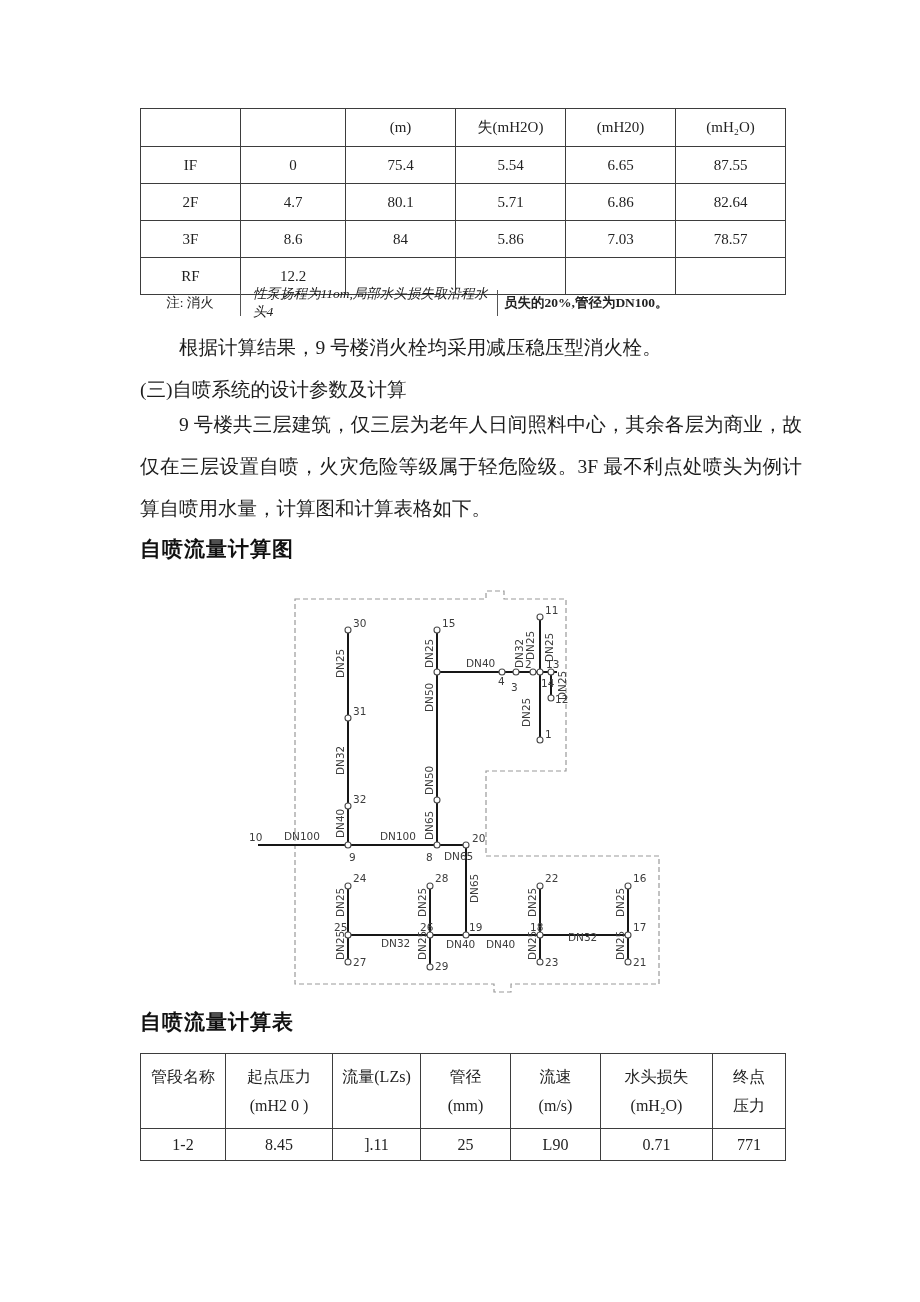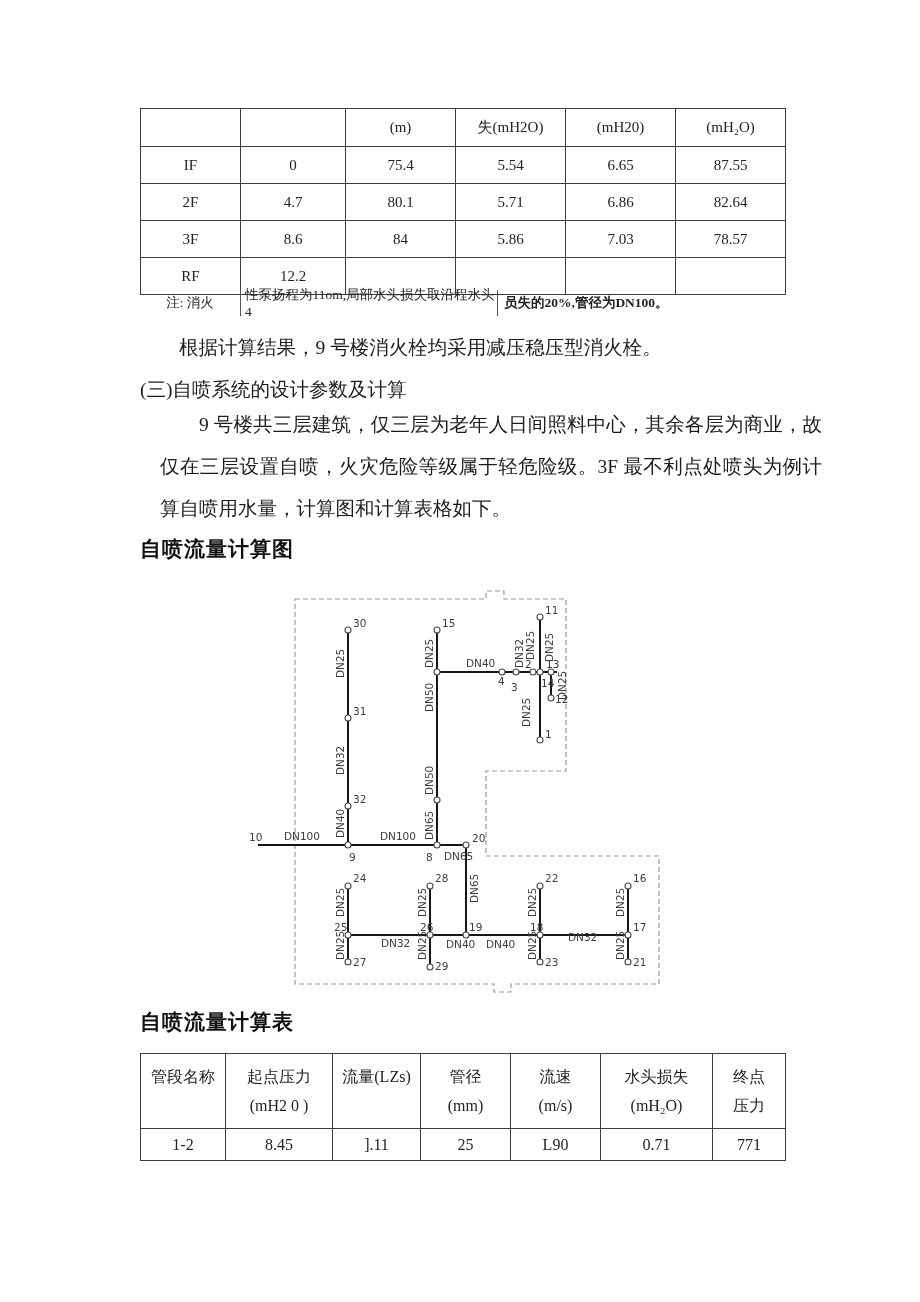--- a/index.html
+++ b/index.html
@@ -11,25 +11,25 @@
   table{border-collapse:collapse;table-layout:fixed;}
   
   .t1 td{
     border:1px solid #3d3d3d;text-align:center;vertical-align:middle;
     font-size:15px;height:36px;padding:0;color:#222;
   }
   .t1 tr.h td{height:37px;}
   
   .note{font-size:13.5px;color:#222;display:flex;align-items:center;}
   .nc1{width:100px;text-align:center;height:100%;display:flex;align-items:center;justify-content:center;}
-  .nc2{width:258px;border-left:1px solid #555;border-right:1px solid #555;height:100%;display:flex;align-items:center;padding-left:4px;box-sizing:border-box;}
+  .nc2{width:258px;border-left:1px solid #555;border-right:1px solid #555;height:100%;display:flex;align-items:center;padding-left:12px;box-sizing:border-box;font-style:italic;}
   .nc3{flex:1;height:100%;display:flex;align-items:center;padding-left:6px;box-sizing:border-box;font-weight:bold;}
   
   .para{font-size:19.5px;line-height:42px;}
-  .justify{text-align:justify;margin-left:20px;}
+  .justify{text-align:justify;}
   .title{font-weight:bold;font-size:21px;letter-spacing:1px;color:#111;}
   
   .t2 td{
     border:1px solid #3d3d3d;text-align:center;font-size:16px;padding:0;color:#222;
   }
   .t2 tr.h td{height:66px;vertical-align:top;padding-top:8px;line-height:29px;}
   .t2 tr.d td{height:31px;vertical-align:middle;}
   svg text{font-family:"DejaVu Sans","Liberation Sans",sans-serif;}
 </style>
 </head>

